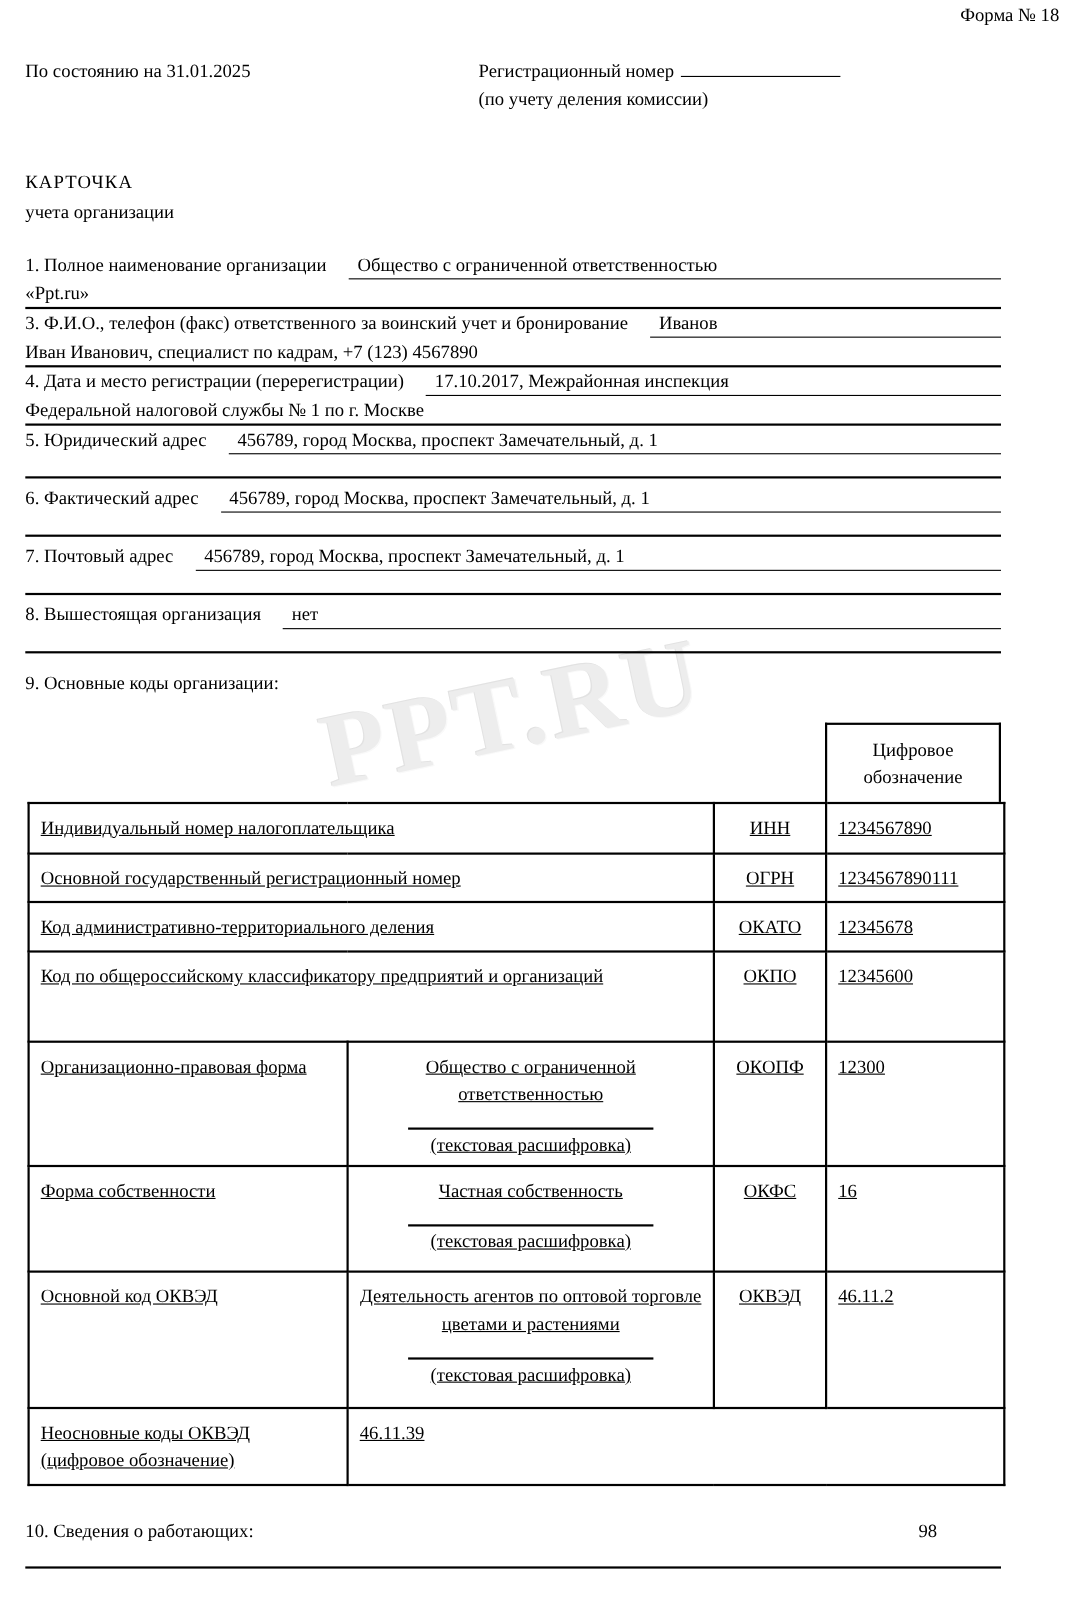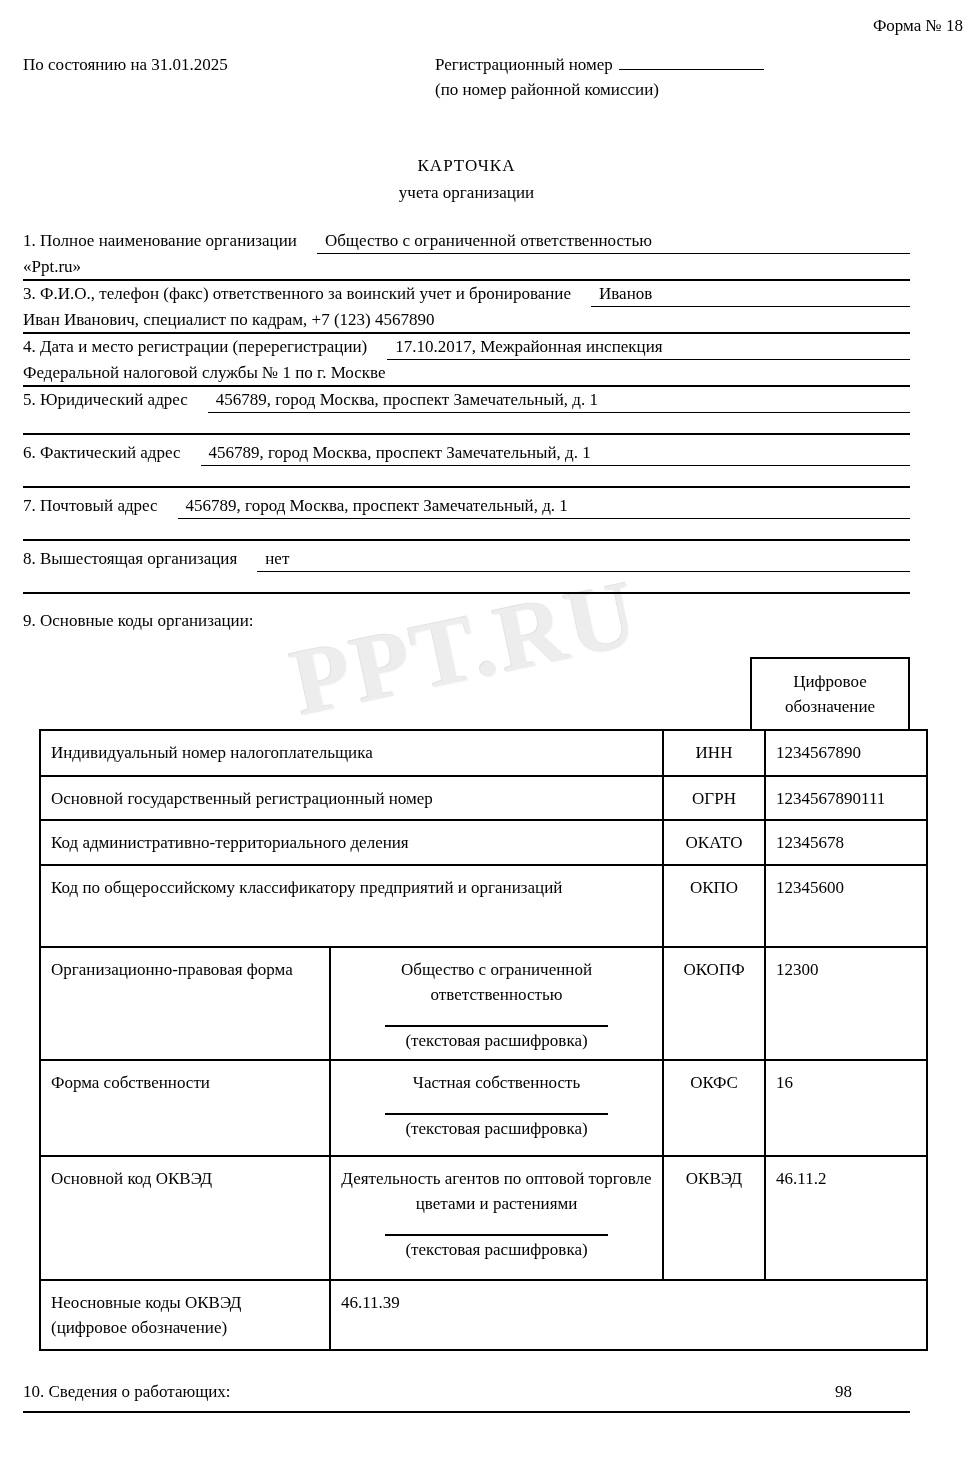--- a/index.html
+++ b/index.html
@@ -25,32 +25,32 @@
     font-size: 95px; font-weight: bold;
     letter-spacing: 3px;
     color: #ededed;
     text-shadow: -1px -1px 0 #e2e2e2, 1px 1px 0 #f9f9f9;
     transform: rotate(-12deg);
     transform-origin: left bottom;
     white-space: nowrap;
     user-select: none;
   }
 
-  .form-no { position: absolute; top: 16px; right: 14px; z-index: 1; }
+  .form-no { position: absolute; top: 4px; right: 14px; z-index: 1; }
 
   .header-row { display: flex; margin-top: 44px; line-height: 25px; }
   .as-of { width: 412px; flex: none; }
   .reg-line { white-space: nowrap; }
   .reg-underline {
     display: inline-block; width: 145px;
     border-bottom: 1px solid #000;
     margin-left: 6px;
   }
 
-  .title-block { text-align: center; margin-top: 50px; line-height: 27px; }
+  .title-block { margin-top: 50px; line-height: 27px; }
   .title-main { letter-spacing: 1px; }
 
   .items { margin-top: 22px; }
   .item-row1 { display: flex; line-height: 25px; }
   .item-label { white-space: nowrap; flex: none; }
   .item-value {
     flex: 1 1 auto; min-width: 0;
     margin-left: 20px; padding: 0 8px;
     border-bottom: 1px solid #000;
     white-space: nowrap; overflow: hidden;
@@ -66,21 +66,21 @@
   .codes-block { margin-top: 24px; }
   .codes-header-cell {
     box-sizing: border-box;
     margin-left: 727px; width: 160px; height: 72px;
     border: 2px solid #000; border-bottom: none;
     display: flex; align-items: center; justify-content: center;
     text-align: center; line-height: 25px; padding: 0 12px;
   }
   table.codes {
     border-collapse: collapse; table-layout: fixed;
-    width: 887px; margin-left: 16px;
+    width: 887px; margin-left: 2px; text-decoration: underline;
   }
   table.codes td {
     border: 2px solid #000;
     vertical-align: top;
     padding: 9px 10px 6px 10px;
     line-height: 25px;
     box-sizing: border-box;
     overflow: hidden;
   }
   td.abbr { text-align: center; padding-left: 4px; padding-right: 4px; }
@@ -90,21 +90,21 @@
   .col-code { width: 162px; }
   .h46 { height: 46px; } .h44 { height: 44px; border-radius: 15px; } .h45 { height: 45px; }
   .h73 { height: 82px; } .h122 { height: 88px; } .h96 { height: 96px; }
   .h124 { height: 124px; } .h70 { height: 70px; }
   .decode-text { text-align: center; }
   .decode-line { width: 72%; margin: 18px auto 0 auto; border-bottom: 2px solid #000; height: 0; }
   .decode-note { text-align: center; margin-top: 1px; }
 
   .item10 {
     display: flex; align-items: baseline;
-    margin-top: 28px; padding-bottom: 7px;
+    margin-top: 28px; padding-bottom: 20px;
     border-bottom: 2px solid #000;
     line-height: 25px;
   }
   .item10-value { margin-left: auto; margin-right: 58px; }
 </style>
 </head>
 <body>
 
 <div class="page">
 
@@ -113,21 +113,21 @@
   <div class="form-no">Форма № 18</div>
 
   <div class="content">
 
     <div class="header-row">
       <div class="as-of">По состоянию на 31.01.2025</div>
       <div class="reg-block">
         <div class="reg-line">
           <span>Регистрационный номер</span><span class="reg-underline"></span>
         </div>
-        <div>(по номер районной комиссии)</div>
+        <div>(по учету деления комиссии)</div>
       </div>
     </div>
 
     <div class="title-block">
       <div class="title-main">КАРТОЧКА</div>
       <div>учета организации</div>
     </div>
 
     <div class="items">
 

